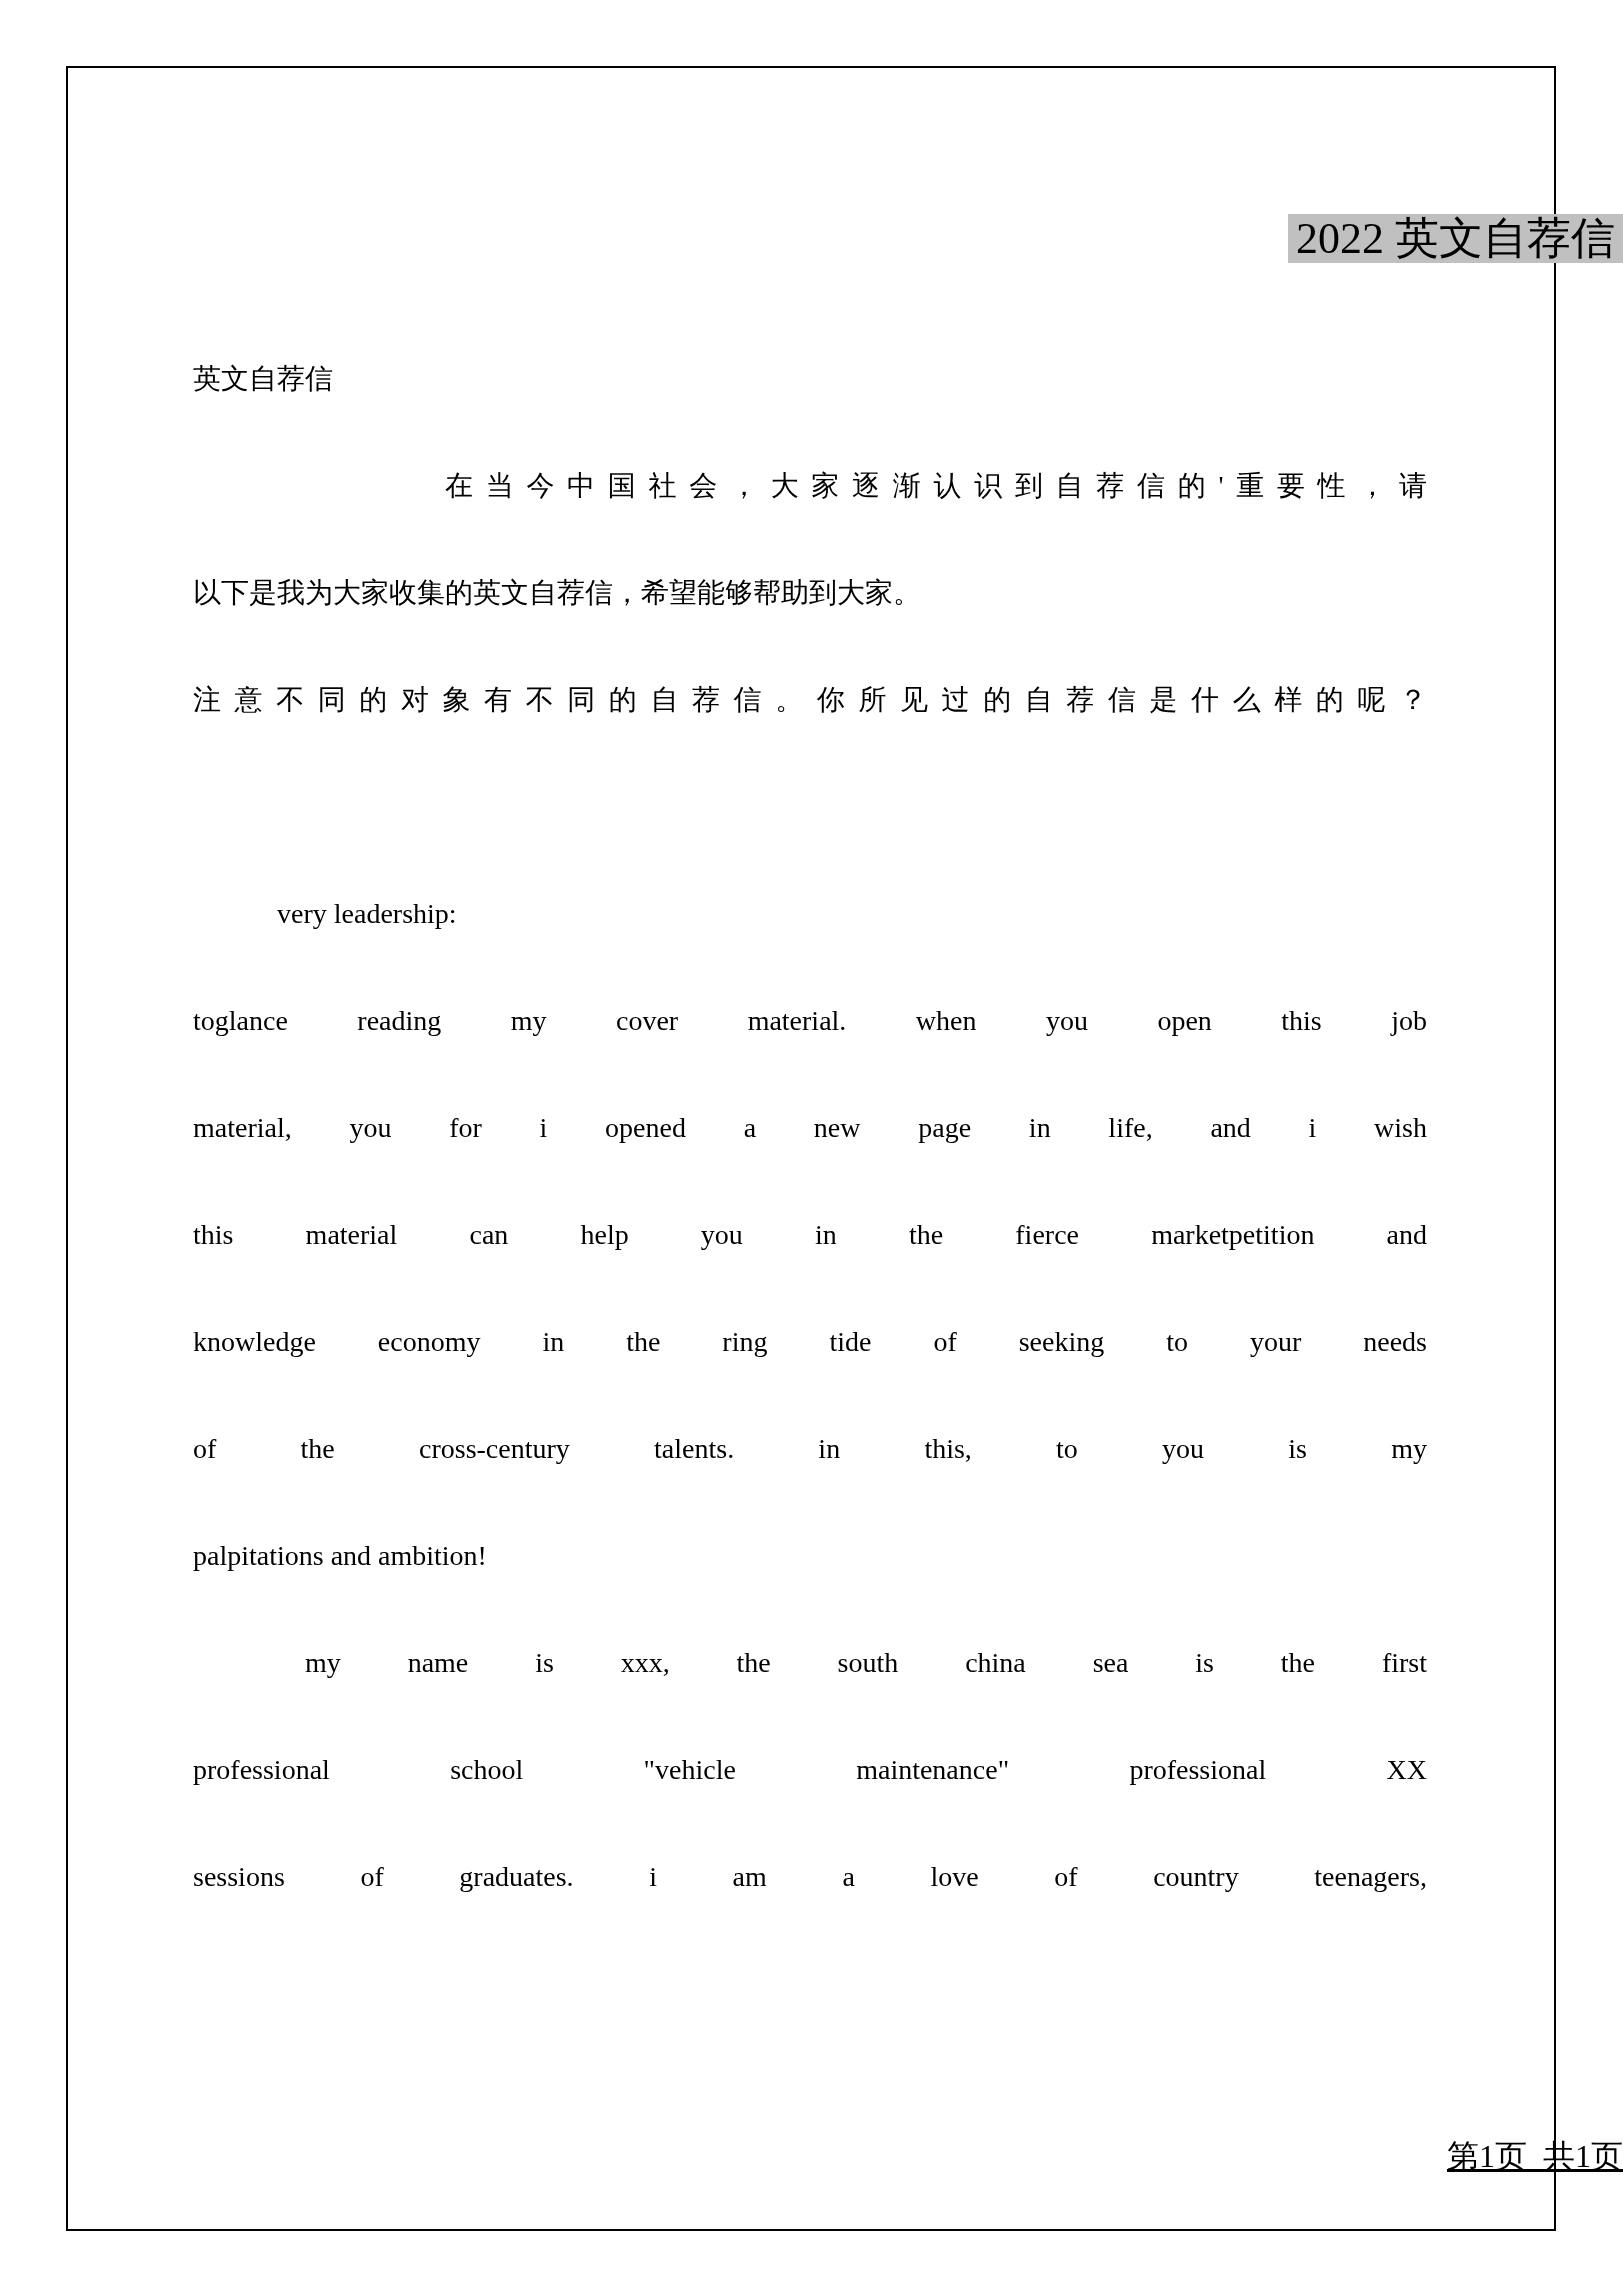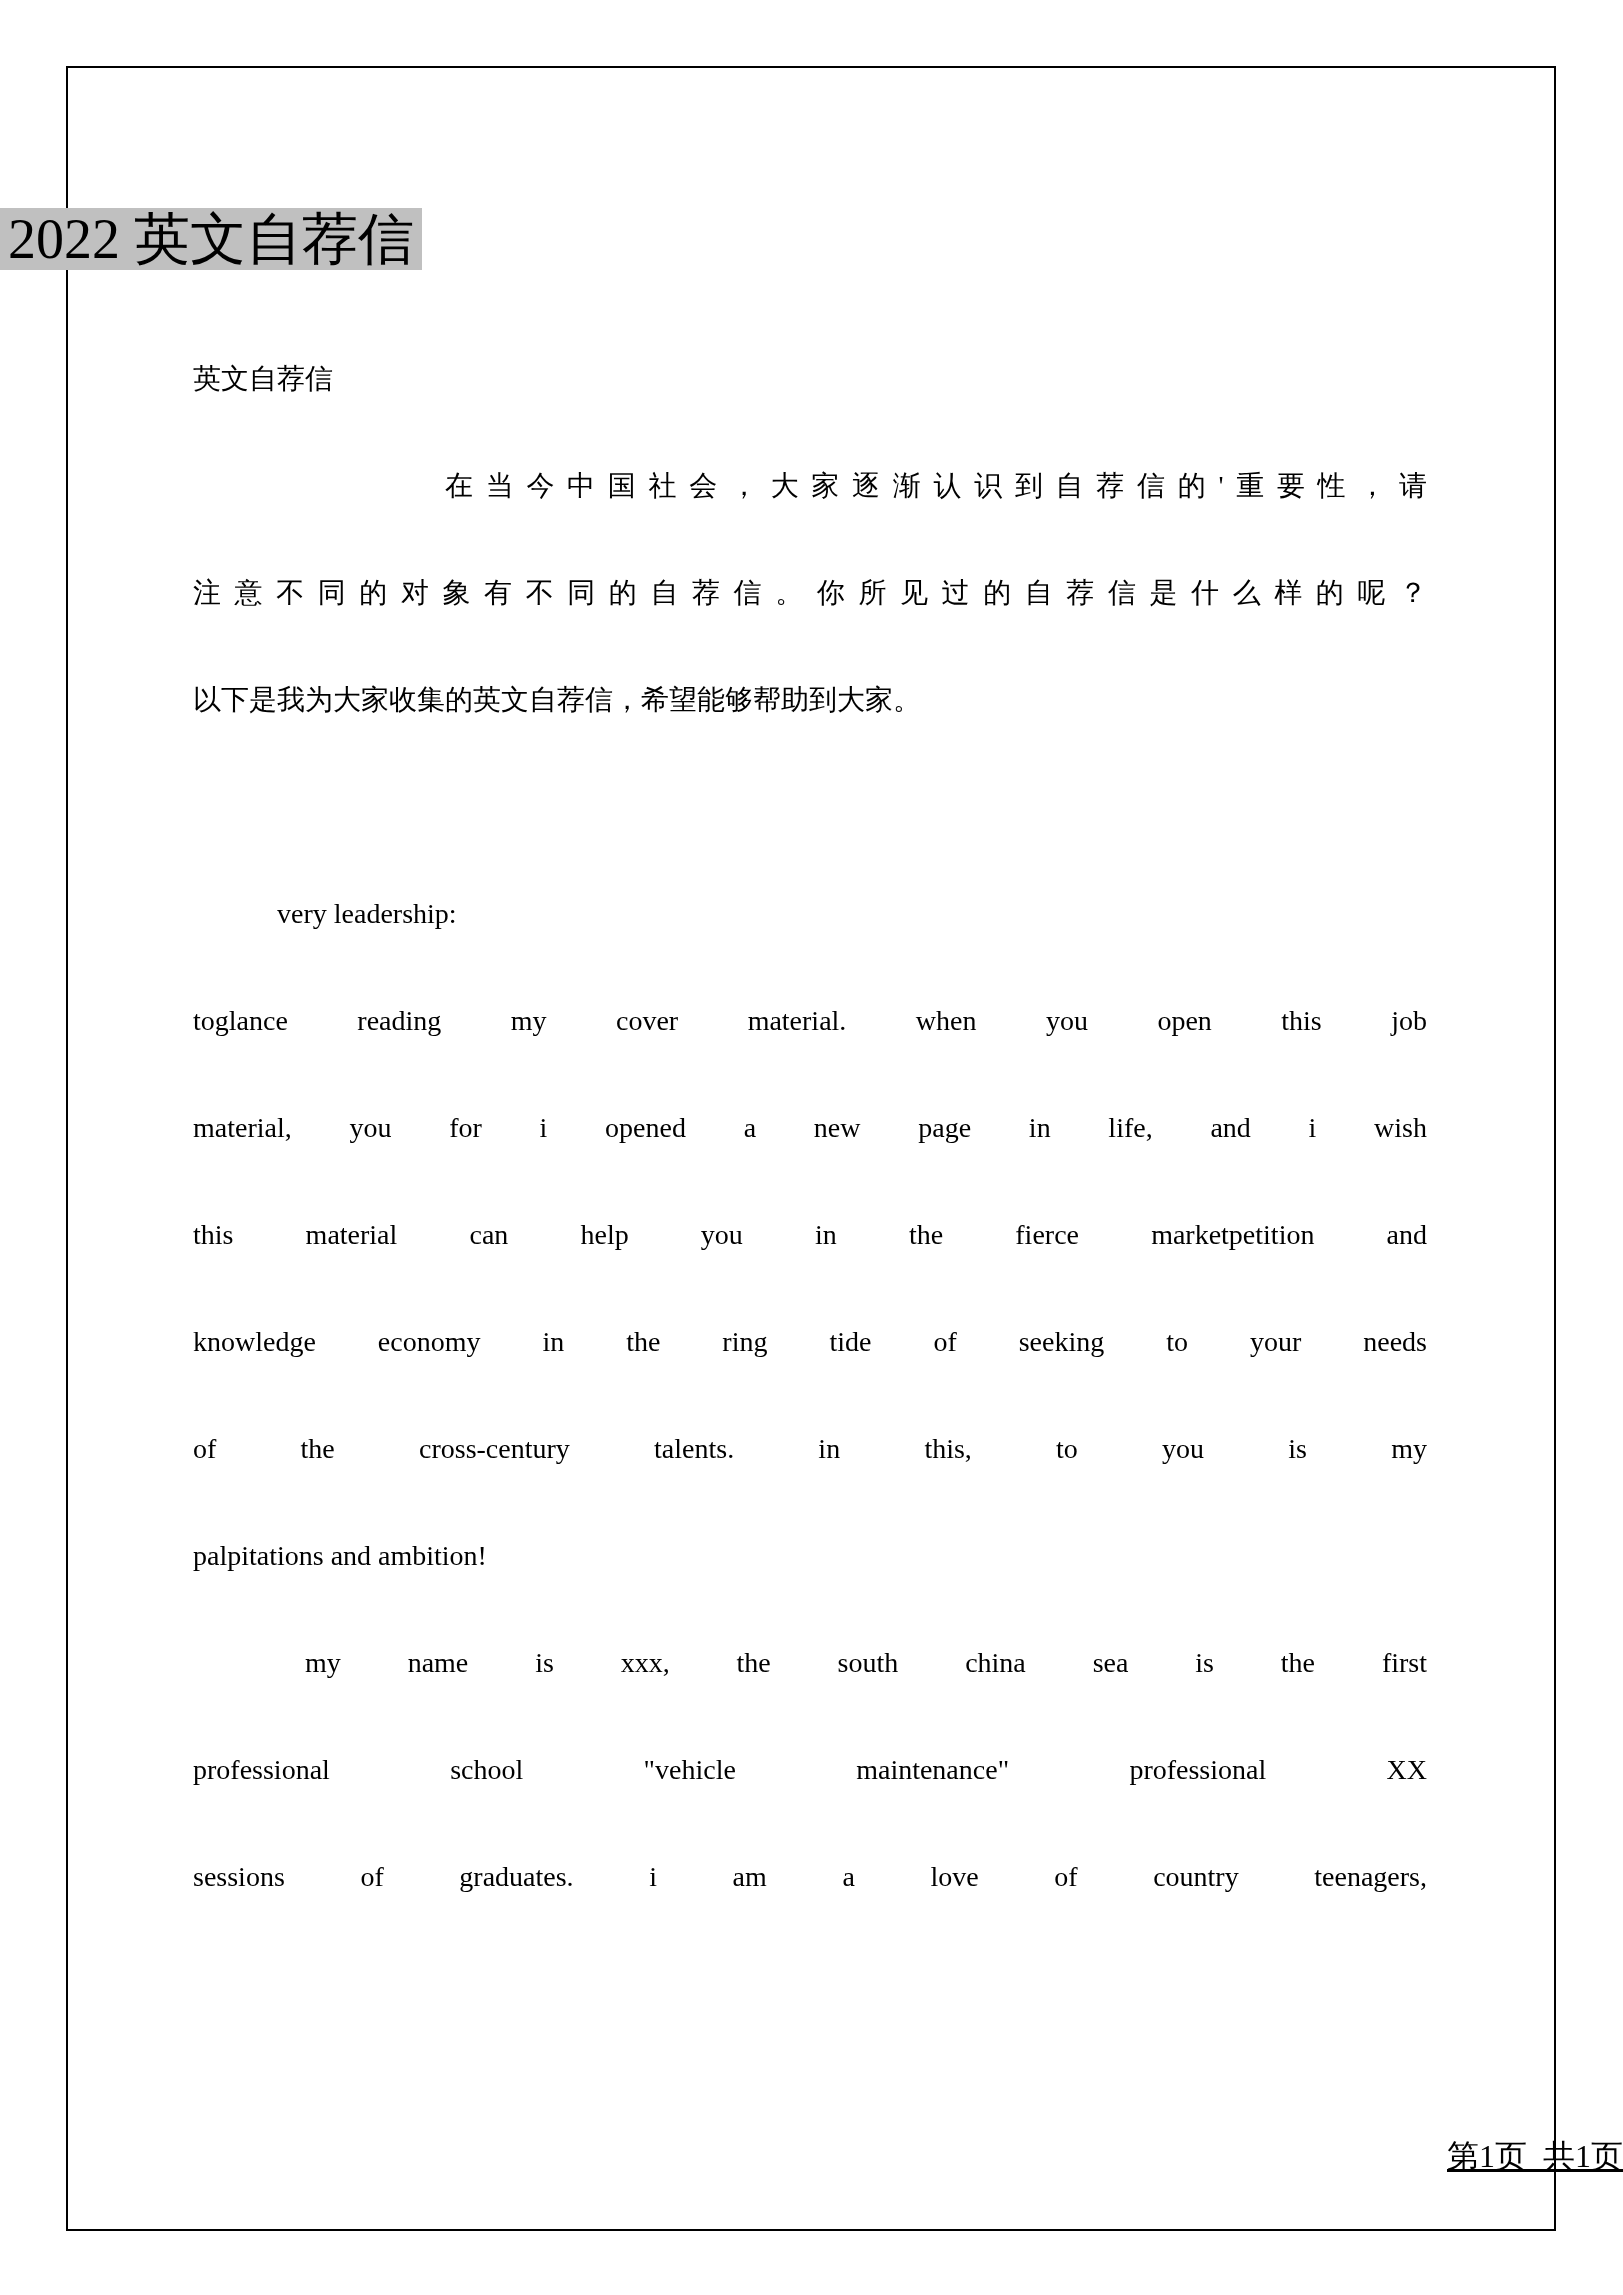--- a/index.html
+++ b/index.html
@@ -23,22 +23,22 @@
     height: 2161px;
     border: 2.2px solid #000000;
     background: transparent;
   }
   .doc-title {
     position: absolute;
     left: 0;
     right: 0;
     top: 202px;
     height: 74px;
-    text-align: left;
-    font-size: 56px;
+    text-align: right;
+    font-size: 44px;
     line-height: 74px;
     font-weight: 400;
   }
   .doc-title .hl {
     background: #c0c0c0;
     padding: 0 7.9px;
   }
   .content {
     position: absolute;
     left: 193px;
@@ -81,22 +81,22 @@
 <div class="page-border"></div>
 
 <div class="doc-title">
   <span class="hl">2022 英文自荐信</span>
 </div>
 
 <div class="content">
   <div class="line">英文自荐信</div>
 
   <div class="line justify ind-450">在当今中国社会，大家逐渐认识到自荐信的'重要性，请</div>
+  <div class="line">以下是我为大家收集的英文自荐信，希望能够帮助到大家。</div>
   <div class="line justify">注意不同的对象有不同的自荐信。你所见过的自荐信是什么样的呢？</div>
-  <div class="line">以下是我为大家收集的英文自荐信，希望能够帮助到大家。</div>
 
   <div class="line blank"></div>
 
   <div class="line ind-150">very leadership:</div>
 
   <div class="line justify">toglance reading my cover material. when you open this job</div>
   <div class="line justify">material, you for i opened a new page in life, and i wish</div>
   <div class="line justify">this material can help you in the fierce marketpetition and</div>
   <div class="line justify">knowledge economy in the ring tide of seeking to your needs</div>
   <div class="line justify">of the cross-century talents. in this, to you is my</div>

